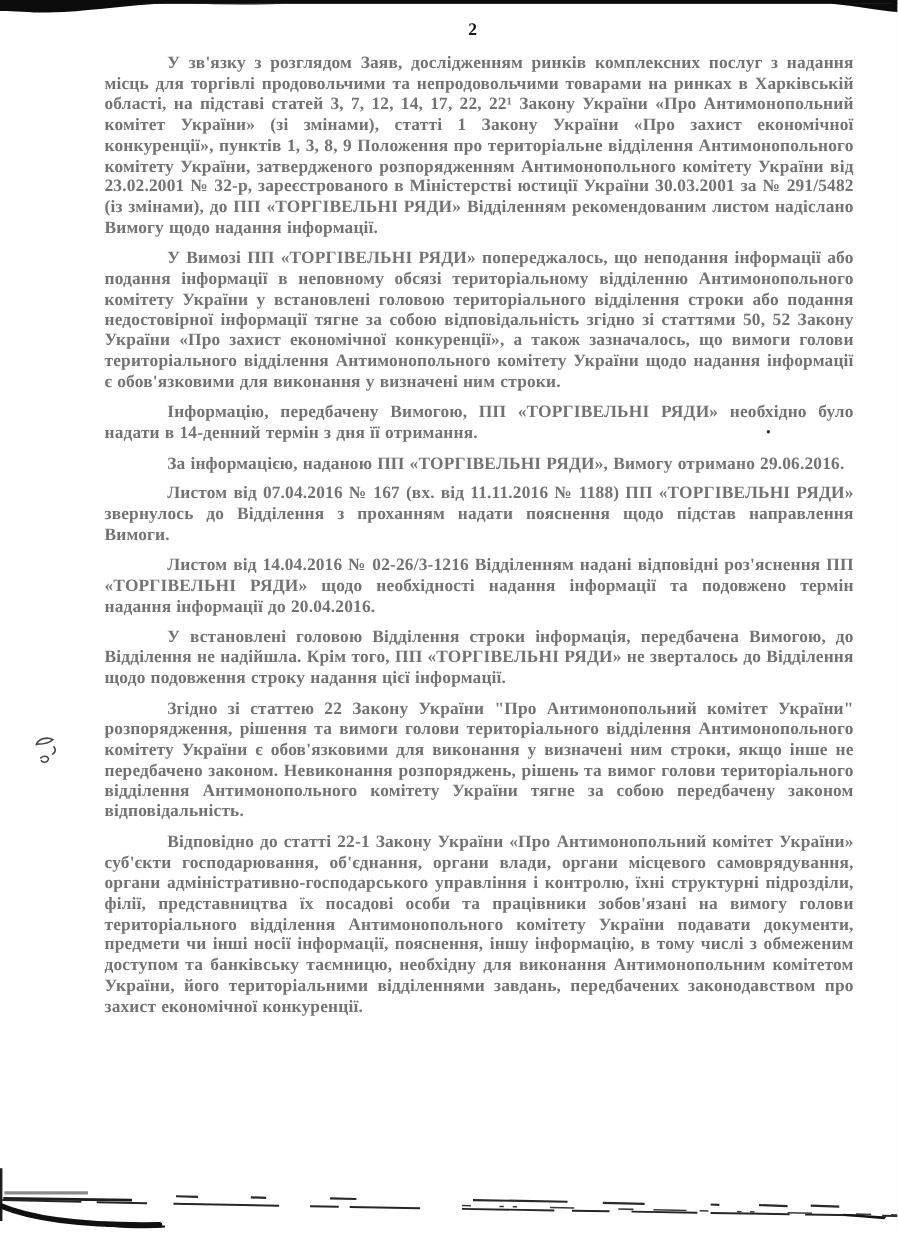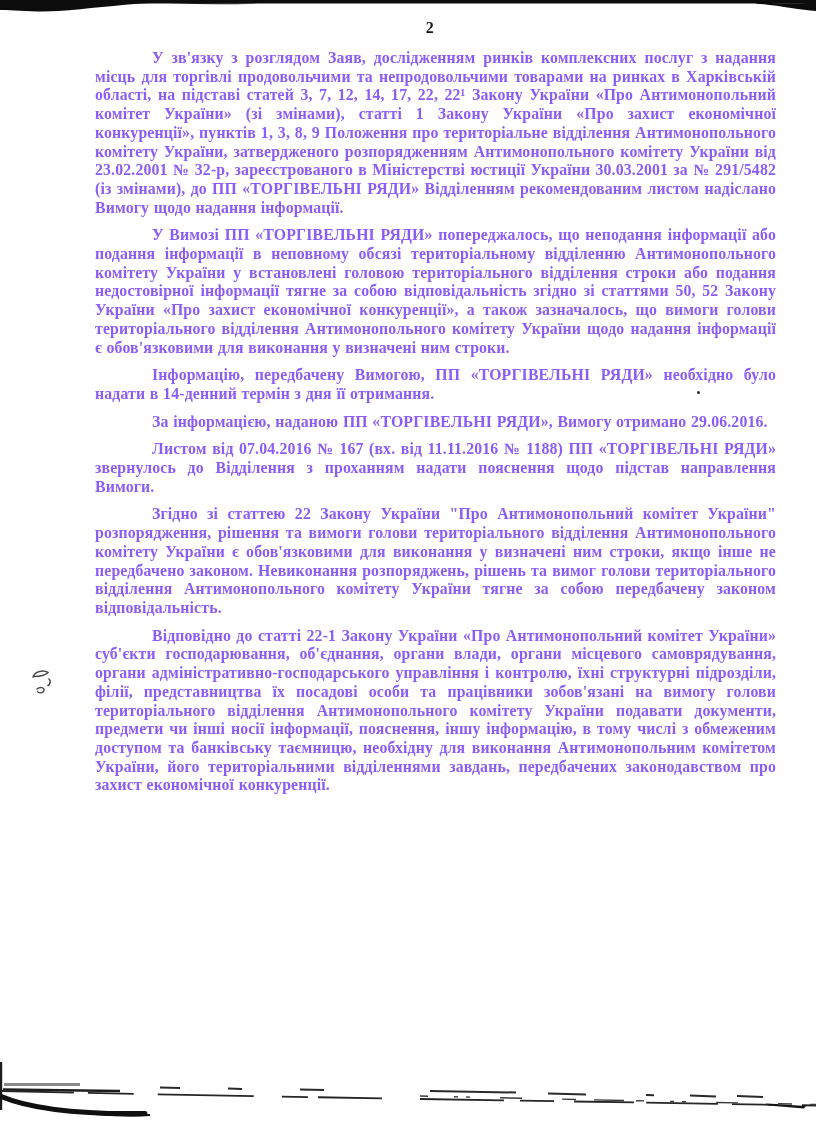--- a/index.html
+++ b/index.html
@@ -32,21 +32,21 @@
   }
   .para {
     margin: 0 16px 9px 0;
     font-size: 15.8px;
     line-height: 18.7px;
     font-weight: bold;
     text-align: justify;
     text-indent: 57px;
     letter-spacing: 0.15px;
     word-spacing: 0.5px;
-    color: #8b5cf6;
+    color: #737373;
   }
   .artifact { position: absolute; pointer-events: none; }
   #top-edge    { top: 0; left: 0; }
   #bottom-edge { top: 1060px; left: 0; }
   #margin-mark { top: 662px; left: 24px; }
   .stray-dot {
     position: absolute;
     left: 697px; top: 391px;
     width: 3px; height: 3px;
     background: #2a2a2a;
@@ -66,20 +66,22 @@
   </svg>
 
   <div class="page-number">2</div>
 
   <div class="content">
       <p class="para">У зв'язку з розглядом Заяв, дослідженням ринків комплексних послуг з надання місць для торгівлі продовольчими та непродовольчими товарами на ринках в Харківській області, на підставі статей 3, 7, 12, 14, 17, 22, 22¹ Закону України «Про Антимонопольний комітет України» (зі змінами), статті 1 Закону України «Про захист економічної конкуренції», пунктів 1, 3, 8, 9 Положення про територіальне відділення Антимонопольного комітету України, затвердженого розпорядженням Антимонопольного комітету України від 23.02.2001 № 32-р, зареєстрованого в Міністерстві юстиції України 30.03.2001 за № 291/5482 (із змінами), до ПП «ТОРГІВЕЛЬНІ РЯДИ» Відділенням рекомендованим листом надіслано Вимогу щодо надання інформації.</p>
       <p class="para">У Вимозі ПП «ТОРГІВЕЛЬНІ РЯДИ» попереджалось, що неподання інформації або подання інформації в неповному обсязі територіальному відділенню Антимонопольного комітету України у встановлені головою територіального відділення строки або подання недостовірної інформації тягне за собою відповідальність згідно зі статтями 50, 52 Закону України «Про захист економічної конкуренції», а також зазначалось, що вимоги голови територіального відділення Антимонопольного комітету України щодо надання інформації є обов'язковими для виконання у визначені ним строки.</p>
       <p class="para">Інформацію, передбачену Вимогою, ПП «ТОРГІВЕЛЬНІ РЯДИ» необхідно було надати в 14-денний термін з дня її отримання.</p>
       <p class="para">За інформацією, наданою ПП «ТОРГІВЕЛЬНІ РЯДИ», Вимогу отримано 29.06.2016.</p>
       <p class="para">Листом від 07.04.2016 № 167 (вх. від 11.11.2016 № 1188) ПП «ТОРГІВЕЛЬНІ РЯДИ» звернулось до Відділення з проханням надати пояснення щодо підстав направлення Вимоги.</p>
+      <p class="para">Листом від 14.04.2016 № 02-26/3-1216 Відділенням надані відповідні роз'яснення ПП «ТОРГІВЕЛЬНІ РЯДИ» щодо необхідності надання інформації та подовжено термін надання інформації до 20.04.2016.</p>
+      <p class="para">У встановлені головою Відділення строки інформація, передбачена Вимогою, до Відділення не надійшла. Крім того, ПП «ТОРГІВЕЛЬНІ РЯДИ» не зверталось до Відділення щодо подовження строку надання цієї інформації.</p>
       <p class="para">Згідно зі статтею 22 Закону України "Про Антимонопольний комітет України" розпорядження, рішення та вимоги голови територіального відділення Антимонопольного комітету України є обов'язковими для виконання у визначені ним строки, якщо інше не передбачено законом. Невиконання розпоряджень, рішень та вимог голови територіального відділення Антимонопольного комітету України тягне за собою передбачену законом відповідальність.</p>
       <p class="para">Відповідно до статті 22-1 Закону України «Про Антимонопольний комітет України» суб'єкти господарювання, об'єднання, органи влади, органи місцевого самоврядування, органи адміністративно-господарського управління і контролю, їхні структурні підрозділи, філії, представництва їх посадові особи та працівники зобов'язані на вимогу голови територіального відділення Антимонопольного комітету України подавати документи, предмети чи інші носії інформації, пояснення, іншу інформацію, в тому числі з обмеженим доступом та банківську таємницю, необхідну для виконання Антимонопольним комітетом України, його територіальними відділеннями завдань, передбачених законодавством про захист економічної конкуренції.</p>
     </div>
 
   <svg id="margin-mark" class="artifact" width="44" height="44" viewBox="0 0 44 44" aria-hidden="true">
     <path d="M9,15 C11,9.5 19,7.5 24,10.5 C21,13.5 14,14.5 10,14.5" fill="none" stroke="#4a4a4a" stroke-width="1.6" stroke-linecap="round"></path>
     <path d="M25,17 C27,19 26.5,22 24,23.5" fill="none" stroke="#4a4a4a" stroke-width="1.6" stroke-linecap="round"></path>
     <path d="M13,27 C16,24.5 20.5,25.5 20,28.5 C19,31.5 14.5,31.5 13.5,29.5" fill="none" stroke="#4a4a4a" stroke-width="1.4" stroke-linecap="round"></path>
   </svg>
 

